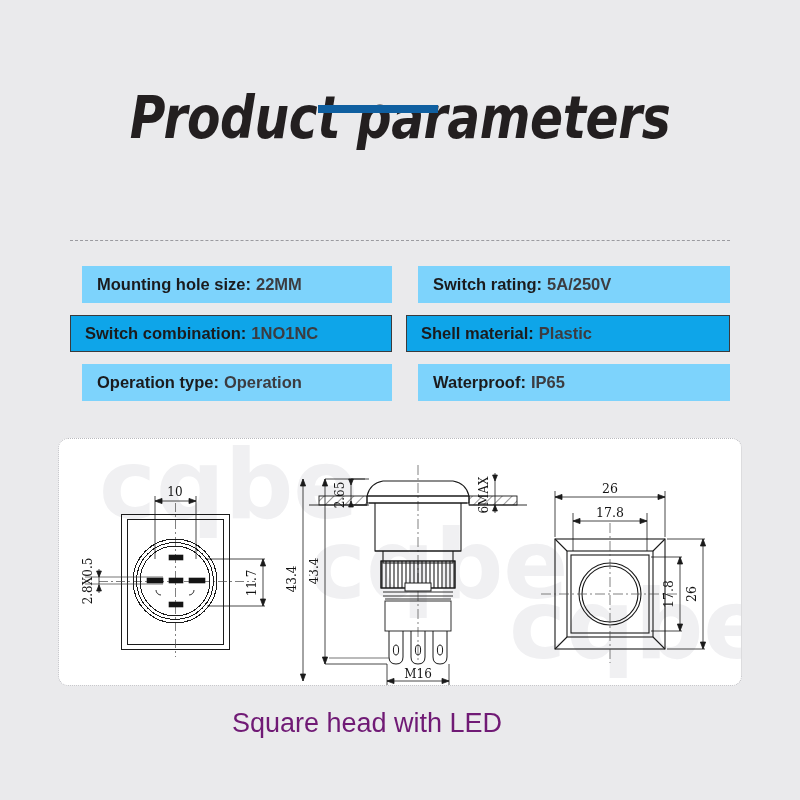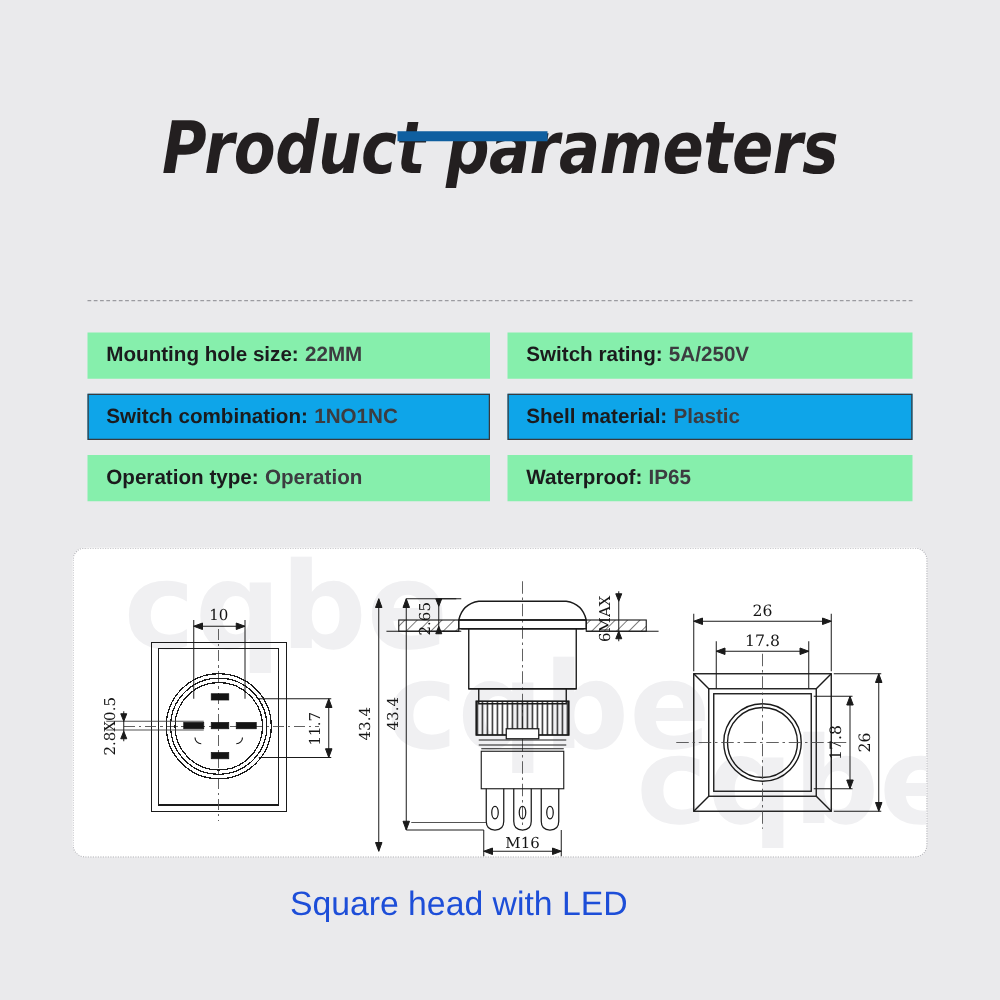--- a/index.html
+++ b/index.html
@@ -81,22 +81,23 @@
     height: 37px;
     display: flex;
     align-items: center;
     padding: 0 14px;
     box-sizing: border-box;
     font-size: 16.5px;
     color: #2b2b2d;
     white-space: nowrap;
   }
   .spec-row.shaded {
-    background: #86efac;
+    background: #7dd3fc;
     border: 1px solid transparent;
+    margin-left: 12px;
   }
   .spec-row.outlined {
     background: #0ea5e9;
     border: 1px solid #3a3a3c;
   }
   .spec-label {
     font-weight: 700;
     color: #1b1b1d;
     margin-right: 5px;
   }
@@ -148,21 +149,21 @@
 
   
   .caption {
     position: absolute;
     left: 0;
     top: 708px;
     width: 734px;
     text-align: center;
     font-family: "Liberation Sans", sans-serif;
     font-size: 27px;
-    color: #1d4ed8;
+    color: #701a75;
   }
 </style>
 </head>
 <body>
 
 <div class="page">
 
   <div class="title-block">
     <div class="page-title">Product parameters</div>
   </div>

